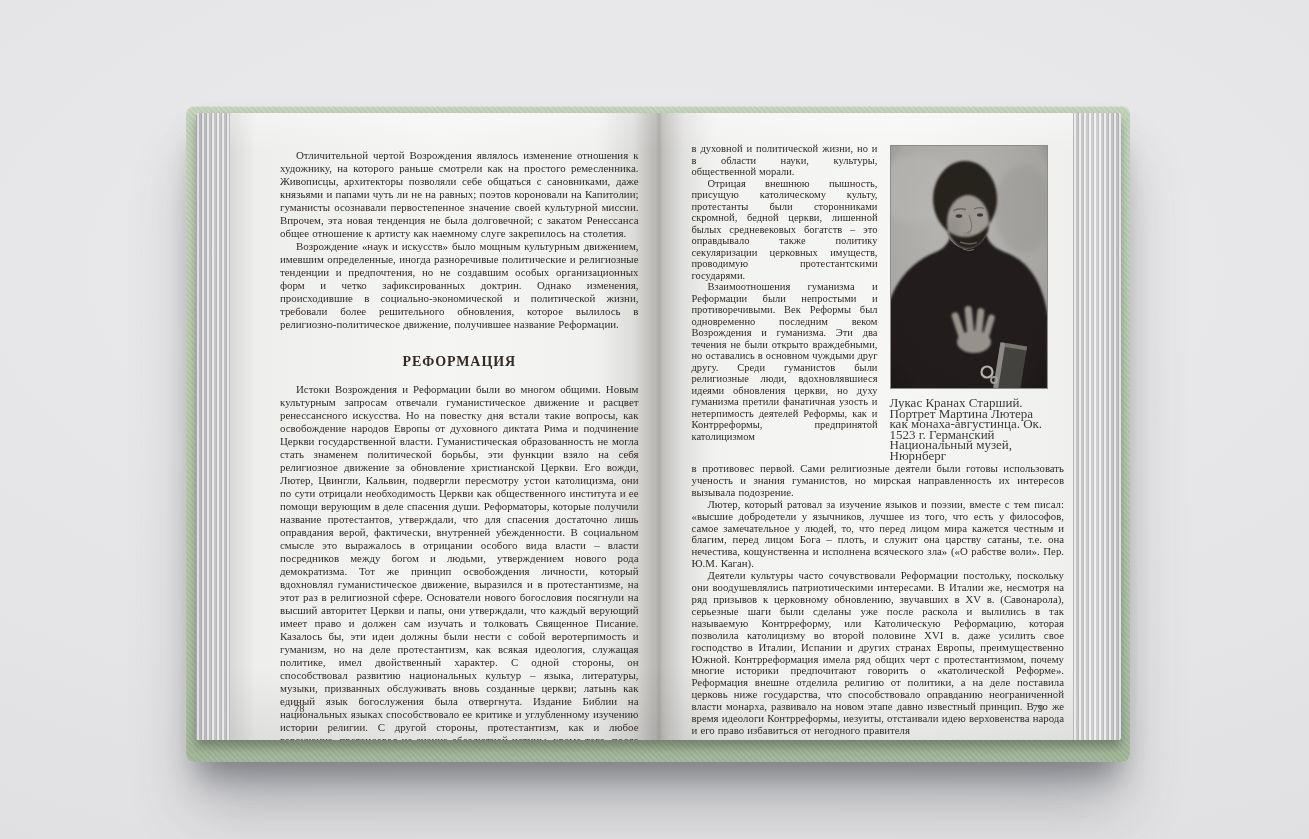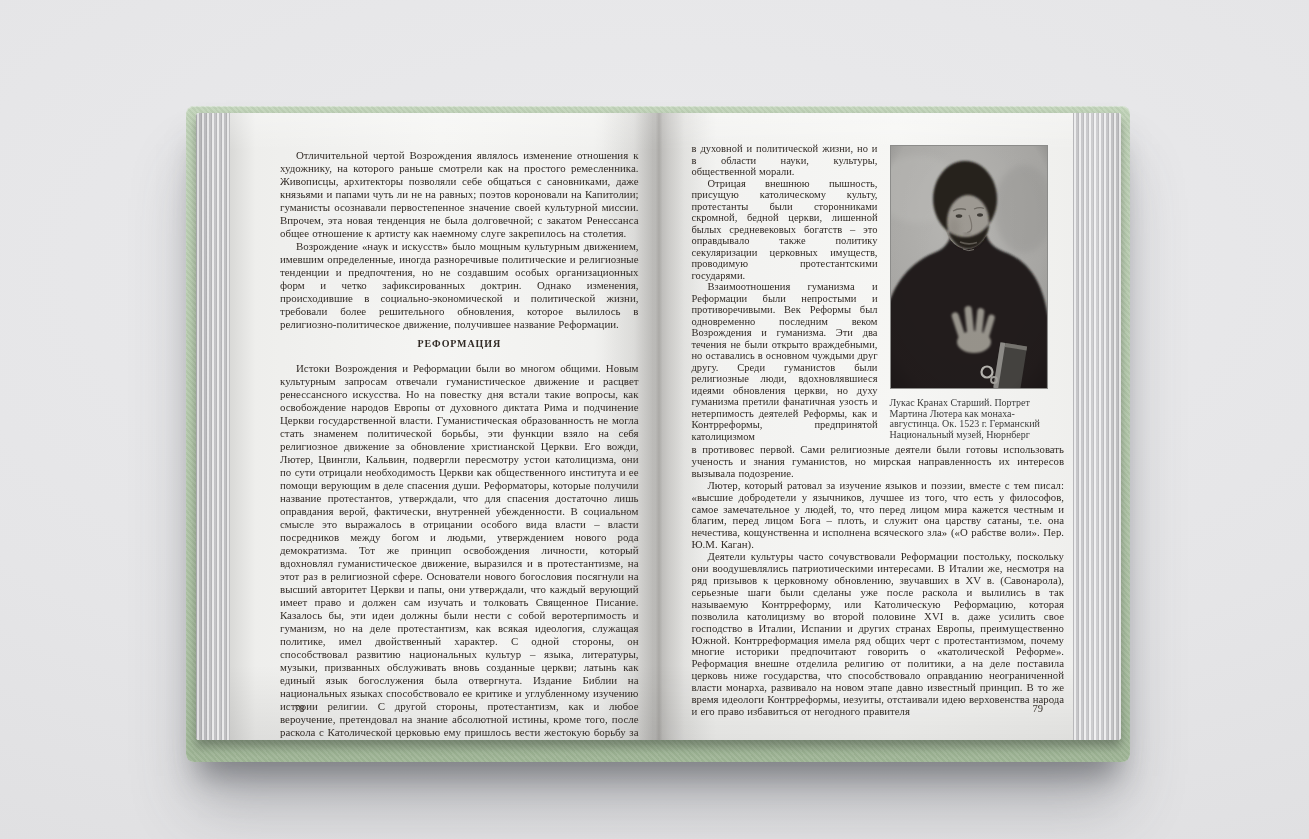--- a/index.html
+++ b/index.html
@@ -79,31 +79,31 @@
   .inner-left{padding:36px 13px 0 50px;}
   .inner-right{padding:30px 9px 0 40px;}
 
   .para{
     margin:0;text-indent:16px;text-align:justify;
     font-size:10.9px;line-height:13px;
     word-spacing:0.4px;
   }
   .no-indent{text-indent:0;}
   .heading{
-    margin:7px 0 13px;text-align:center;text-indent:0;
-    font-size:10px;font-weight:bold;letter-spacing:0.9px;
+    margin:23px 0 13px;text-align:center;text-indent:0;
+    font-size:14px;font-weight:bold;letter-spacing:0.9px;
   }
   .row{display:flex;gap:12px;align-items:flex-start;}
   .colnarrow{flex:0 0 186px;}
   .colnarrow .para{font-size:10.5px;line-height:11.5px;}
   .figure{flex:1 1 auto;margin:0;padding:2px 0 0 0;}
   .portrait-frame{width:158px;height:244px;display:block;}
   .figcaption{
     margin-top:9px;width:156px;
-    font-size:10px;line-height:10.5px;text-align:left;color:#3c3c3c;
+    font-size:13px;line-height:10.5px;text-align:left;color:#3c3c3c;
   }
   .fw .para{font-size:10.8px;line-height:11.9px;}
   .fw{margin-top:2px;}
   .pagenum{
     position:absolute;bottom:26px;font-size:10.5px;color:#3a332d;
   }
   .pn-left{left:64px;}
   .pn-right{right:30px;}
 </style>
 </head>

